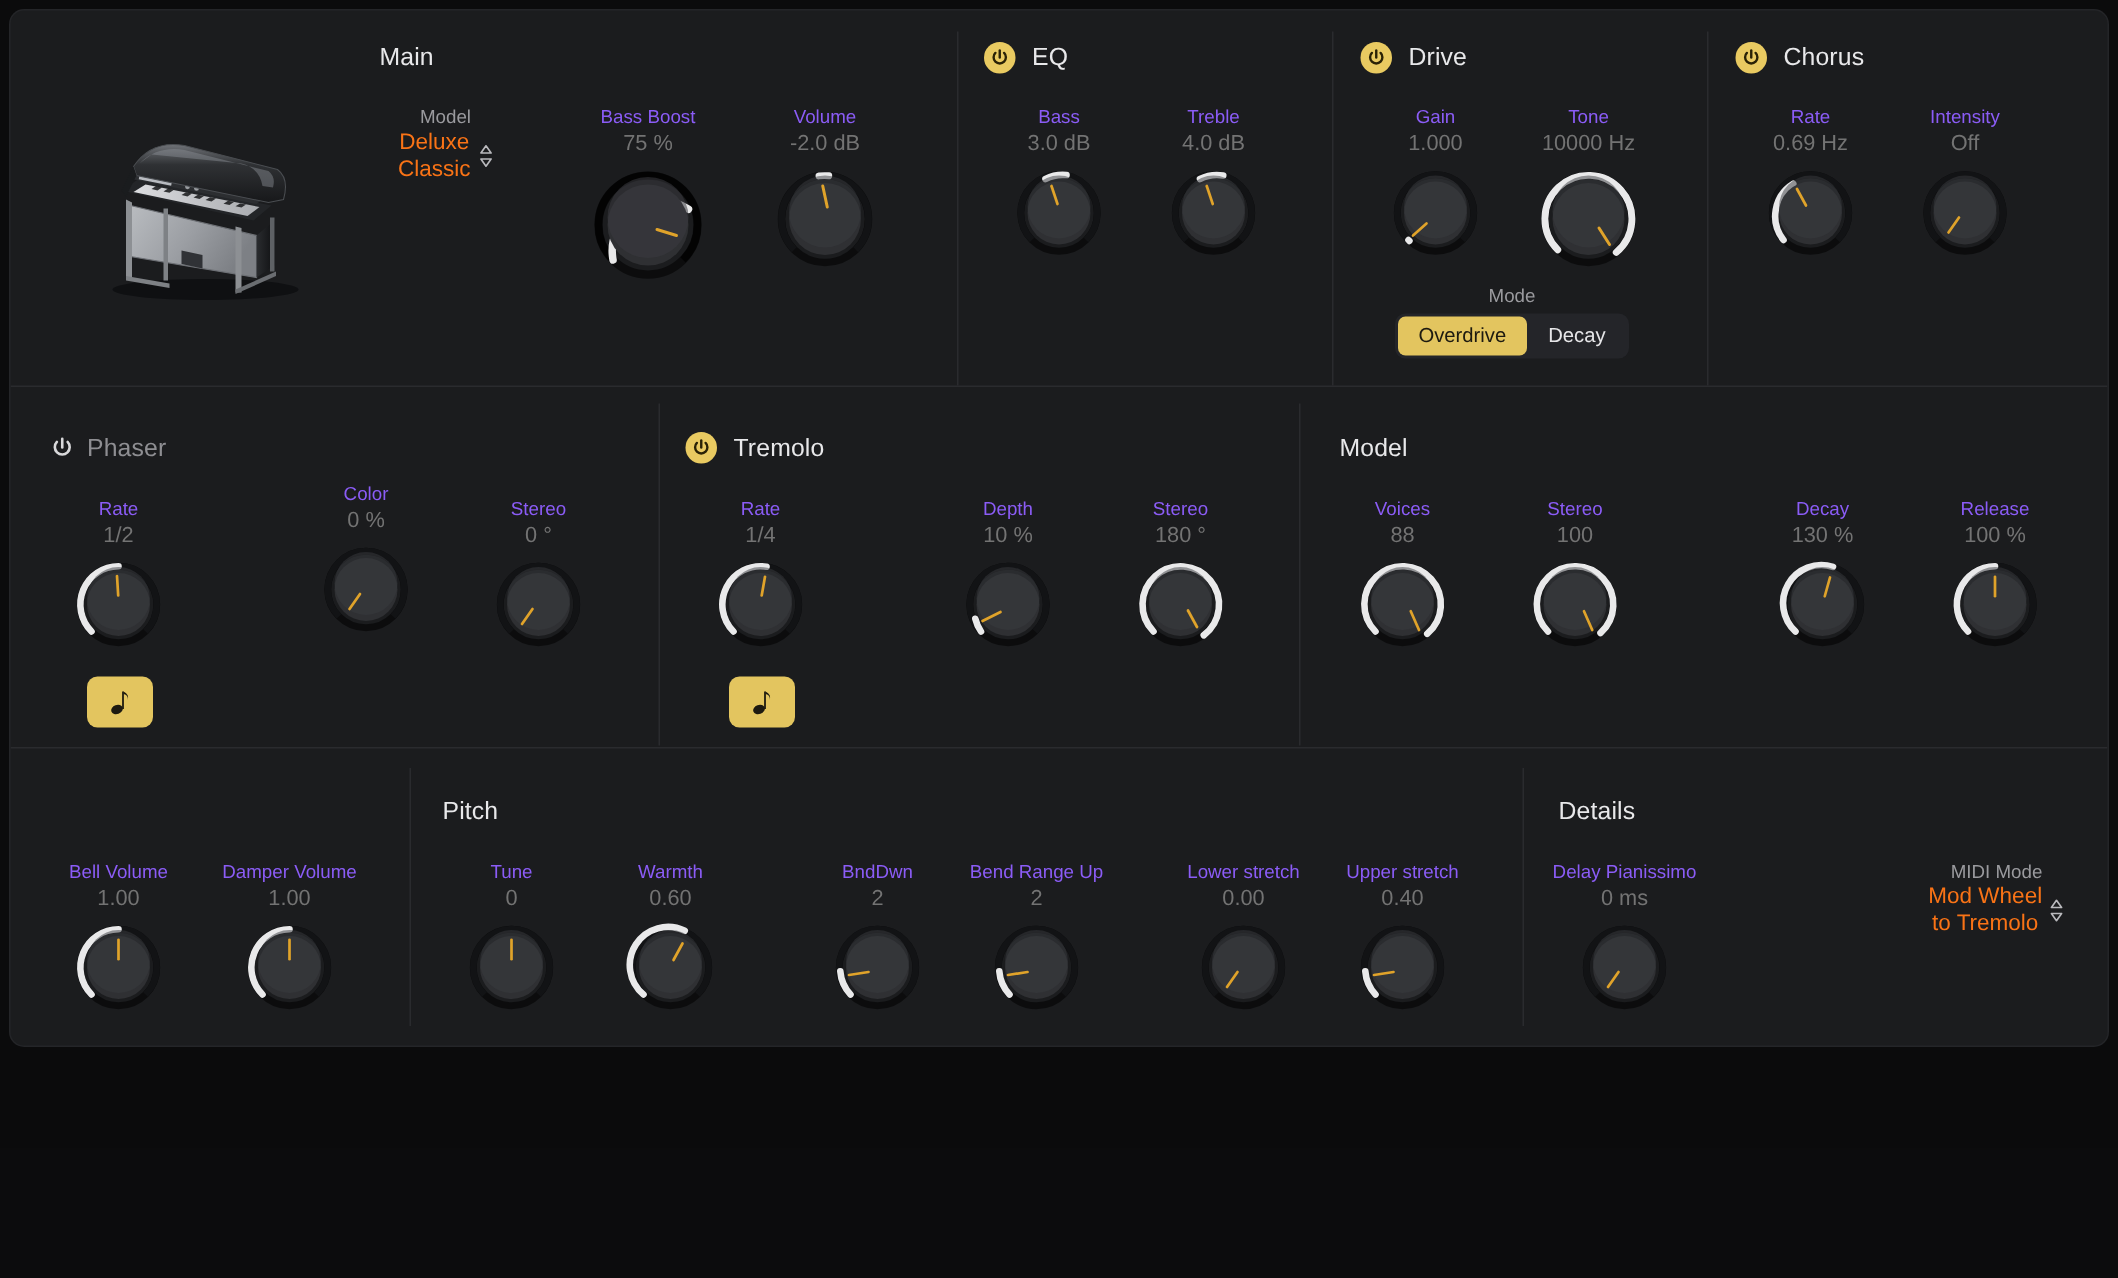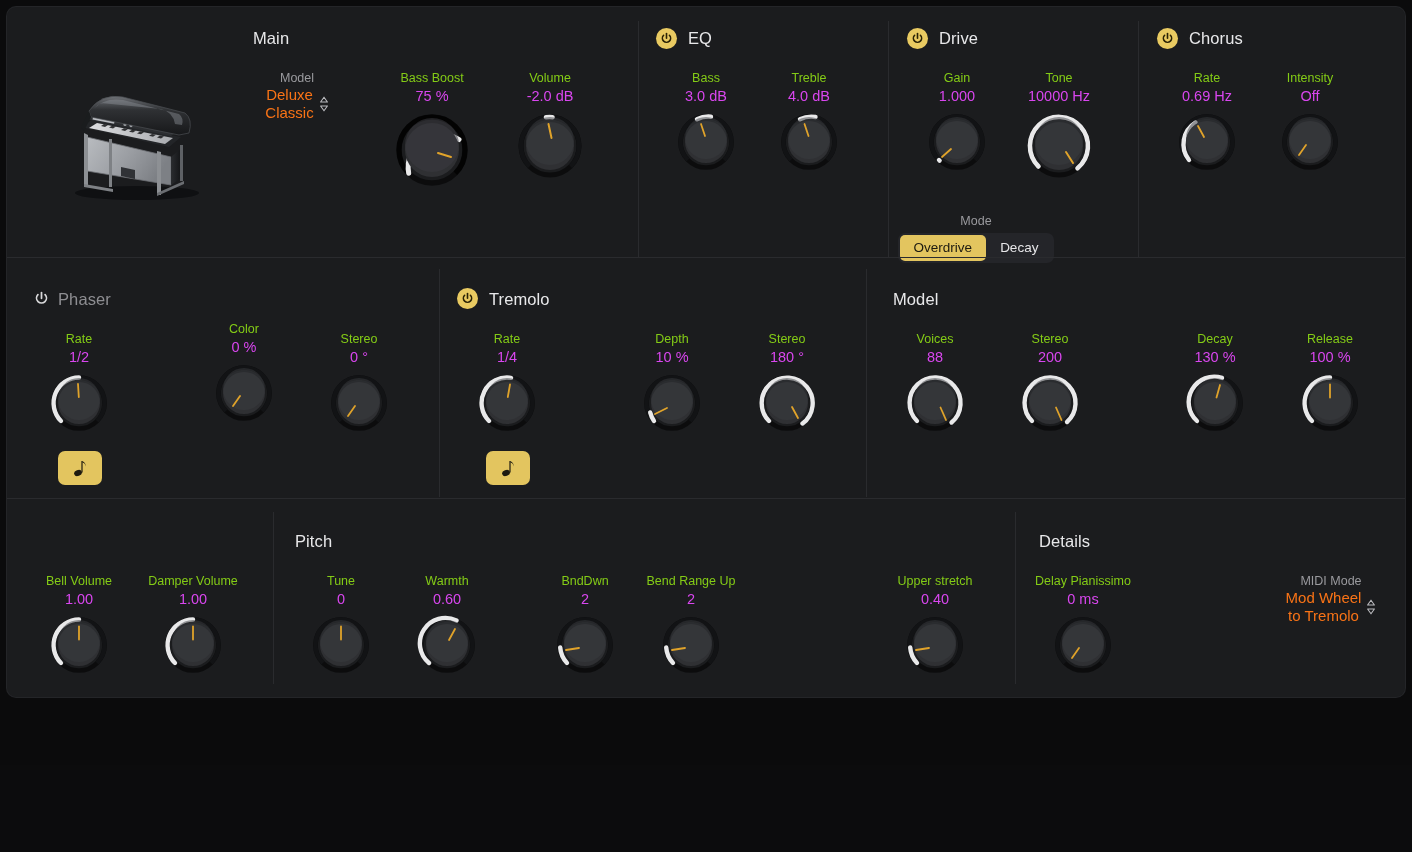--- a/index.html
+++ b/index.html
@@ -81,27 +81,27 @@
     background: transparent;
   }
 
   
   .kgroup {
     position: absolute;
     width: 120px;
     text-align: center;
   }
   .klabel {
-    color: #84cc16;
+    color: #8b5cf6;
     font-size: 12.5px;
     line-height: 15px;
     white-space: nowrap;
   }
   .kvalue {
-    color: #d946ef;
+    color: #737373;
     font-size: 14.5px;
     line-height: 19px;
     white-space: nowrap;
     margin-top: 1px;
   }
   .knob-wrap {
     position: relative;
     margin: 5px auto 0;
   }
   .knob-wrap svg { display: block; }
@@ -375,21 +375,21 @@
             <circle cx="35" cy="35" r="29" fill="none" stroke="#000" stroke-width="5" opacity="0.55"></circle>
             <path d="M 14.5 55.5 A 29 29 0 1 1 55.5 55.5" fill="none" stroke="#121315" stroke-width="4.6"></path>
             <path d="M 14.5 55.5 A 29 29 0 1 1 53.5 57.2" fill="none" stroke="#e9e9ea" stroke-width="4.6" stroke-linecap="round"></path>
             <circle cx="35" cy="35" r="24" fill="#2f3033"></circle>
             <circle cx="35" cy="30" r="24" fill="#3a3b3f" opacity="0.5"></circle>
             <line x1="49" y1="52" x2="42" y2="41" stroke="#e0a32a" stroke-width="2" stroke-linecap="round"></line>
           </svg>
         </div>
       </div>
 
-      <div class="seg-block" style="left:888px; top:182px; width:162px;margin-top:24px;">
+      <div class="seg-block" style="left:920px; top:182px; width:162px;">
         <div class="seg-title">Mode</div>
         <div class="seg">
           <div class="seg-btn active">Overdrive</div>
           <div class="seg-btn">Decay</div>
         </div>
       </div>
 
       <div class="pwr" style="left:1150px; top:21px;">
         <svg width="13" height="13" viewBox="0 0 13 13">
           <path d="M6.5 1.6 L6.5 6.3" stroke="#2a2206" stroke-width="1.6" stroke-linecap="round" fill="none"></path>
@@ -566,21 +566,21 @@
             <path d="M 13 49 A 25.5 25.5 0 1 1 47.5 50.5" fill="none" stroke="#e9e9ea" stroke-width="4.4" stroke-linecap="round"></path>
             <circle cx="31" cy="31" r="21" fill="#2f3033"></circle>
             <circle cx="31" cy="27" r="21" fill="#3a3b3f" opacity="0.5"></circle>
             <line x1="42" y1="48" x2="36.5" y2="35.5" stroke="#e0a32a" stroke-width="1.8" stroke-linecap="round"></line>
           </svg>
         </div>
       </div>
 
       <div class="kgroup" style="left:983px; top:75px;">
         <div class="klabel">Stereo</div>
-        <div class="kvalue">200</div>
+        <div class="kvalue">100</div>
         <div class="knob-wrap" style="width:62px;height:62px;">
           <svg width="62" height="62" viewBox="0 0 62 62">
             <circle cx="31" cy="31" r="25.5" fill="none" stroke="#000" stroke-width="4.6" opacity="0.55"></circle>
             <path d="M 13 49 A 25.5 25.5 0 1 1 49 49" fill="none" stroke="#121315" stroke-width="4.4"></path>
             <path d="M 13 49 A 25.5 25.5 0 1 1 48 50" fill="none" stroke="#e9e9ea" stroke-width="4.4" stroke-linecap="round"></path>
             <circle cx="31" cy="31" r="21" fill="#2f3033"></circle>
             <circle cx="31" cy="27" r="21" fill="#3a3b3f" opacity="0.5"></circle>
             <line x1="42.5" y1="48" x2="37" y2="35.5" stroke="#e0a32a" stroke-width="1.8" stroke-linecap="round"></line>
           </svg>
         </div>
@@ -707,20 +707,33 @@
             <circle cx="31" cy="31" r="25.5" fill="none" stroke="#000" stroke-width="4.6" opacity="0.55"></circle>
             <path d="M 13 49 A 25.5 25.5 0 1 1 49 49" fill="none" stroke="#121315" stroke-width="4.4"></path>
             <path d="M 13 49 A 25.5 25.5 0 0 1 6.2 33.5" fill="none" stroke="#e9e9ea" stroke-width="4.4" stroke-linecap="round"></path>
             <circle cx="31" cy="31" r="21" fill="#2f3033"></circle>
             <circle cx="31" cy="27" r="21" fill="#3a3b3f" opacity="0.5"></circle>
             <line x1="12" y1="36" x2="25" y2="34" stroke="#e0a32a" stroke-width="1.8" stroke-linecap="round"></line>
           </svg>
         </div>
       </div>
 
+      <div class="kgroup" style="left:762px; top:76px;">
+        <div class="klabel">Lower stretch</div>
+        <div class="kvalue">0.00</div>
+        <div class="knob-wrap" style="width:62px;height:62px;">
+          <svg width="62" height="62" viewBox="0 0 62 62">
+            <circle cx="31" cy="31" r="25.5" fill="none" stroke="#000" stroke-width="4.6" opacity="0.55"></circle>
+            <path d="M 13 49 A 25.5 25.5 0 1 1 49 49" fill="none" stroke="#121315" stroke-width="4.4"></path>
+            <circle cx="31" cy="31" r="21" fill="#2f3033"></circle>
+            <circle cx="31" cy="27" r="21" fill="#3a3b3f" opacity="0.5"></circle>
+            <line x1="20" y1="44" x2="27" y2="34" stroke="#e0a32a" stroke-width="1.8" stroke-linecap="round"></line>
+          </svg>
+        </div>
+      </div>
 
       <div class="kgroup" style="left:868px; top:76px;">
         <div class="klabel">Upper stretch</div>
         <div class="kvalue">0.40</div>
         <div class="knob-wrap" style="width:62px;height:62px;">
           <svg width="62" height="62" viewBox="0 0 62 62">
             <circle cx="31" cy="31" r="25.5" fill="none" stroke="#000" stroke-width="4.6" opacity="0.55"></circle>
             <path d="M 13 49 A 25.5 25.5 0 1 1 49 49" fill="none" stroke="#121315" stroke-width="4.4"></path>
             <path d="M 13 49 A 25.5 25.5 0 0 1 6.2 33.5" fill="none" stroke="#e9e9ea" stroke-width="4.4" stroke-linecap="round"></path>
             <circle cx="31" cy="31" r="21" fill="#2f3033"></circle>

